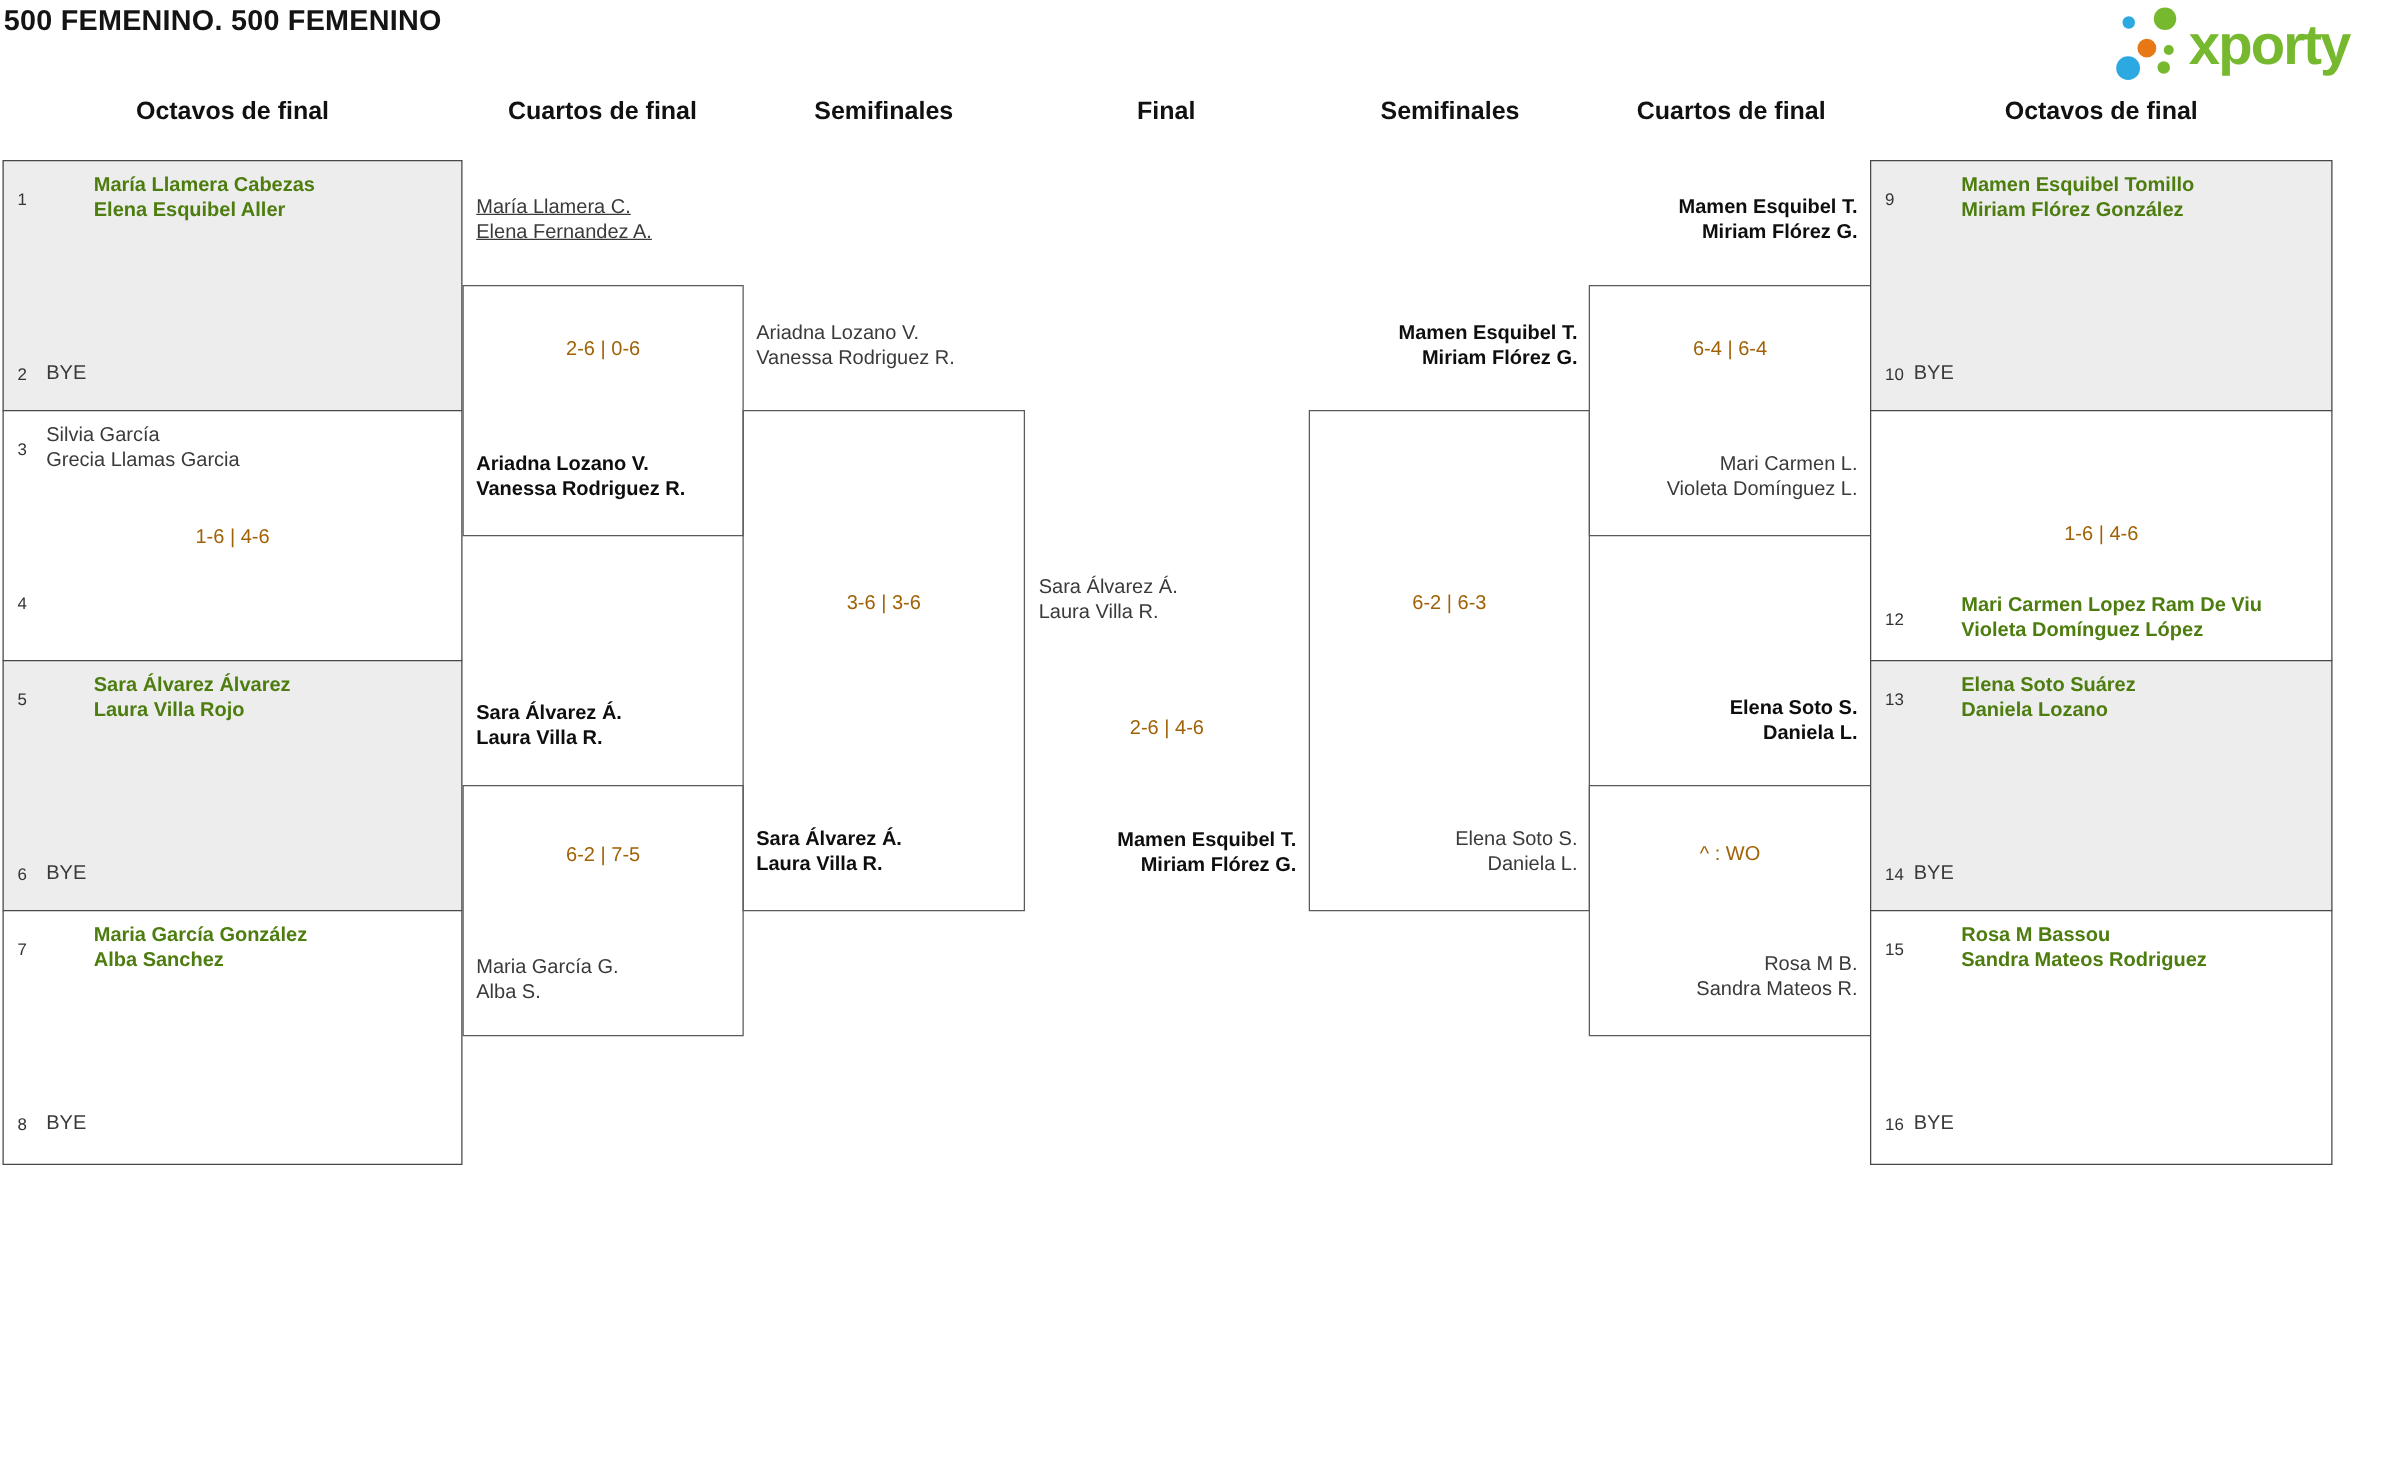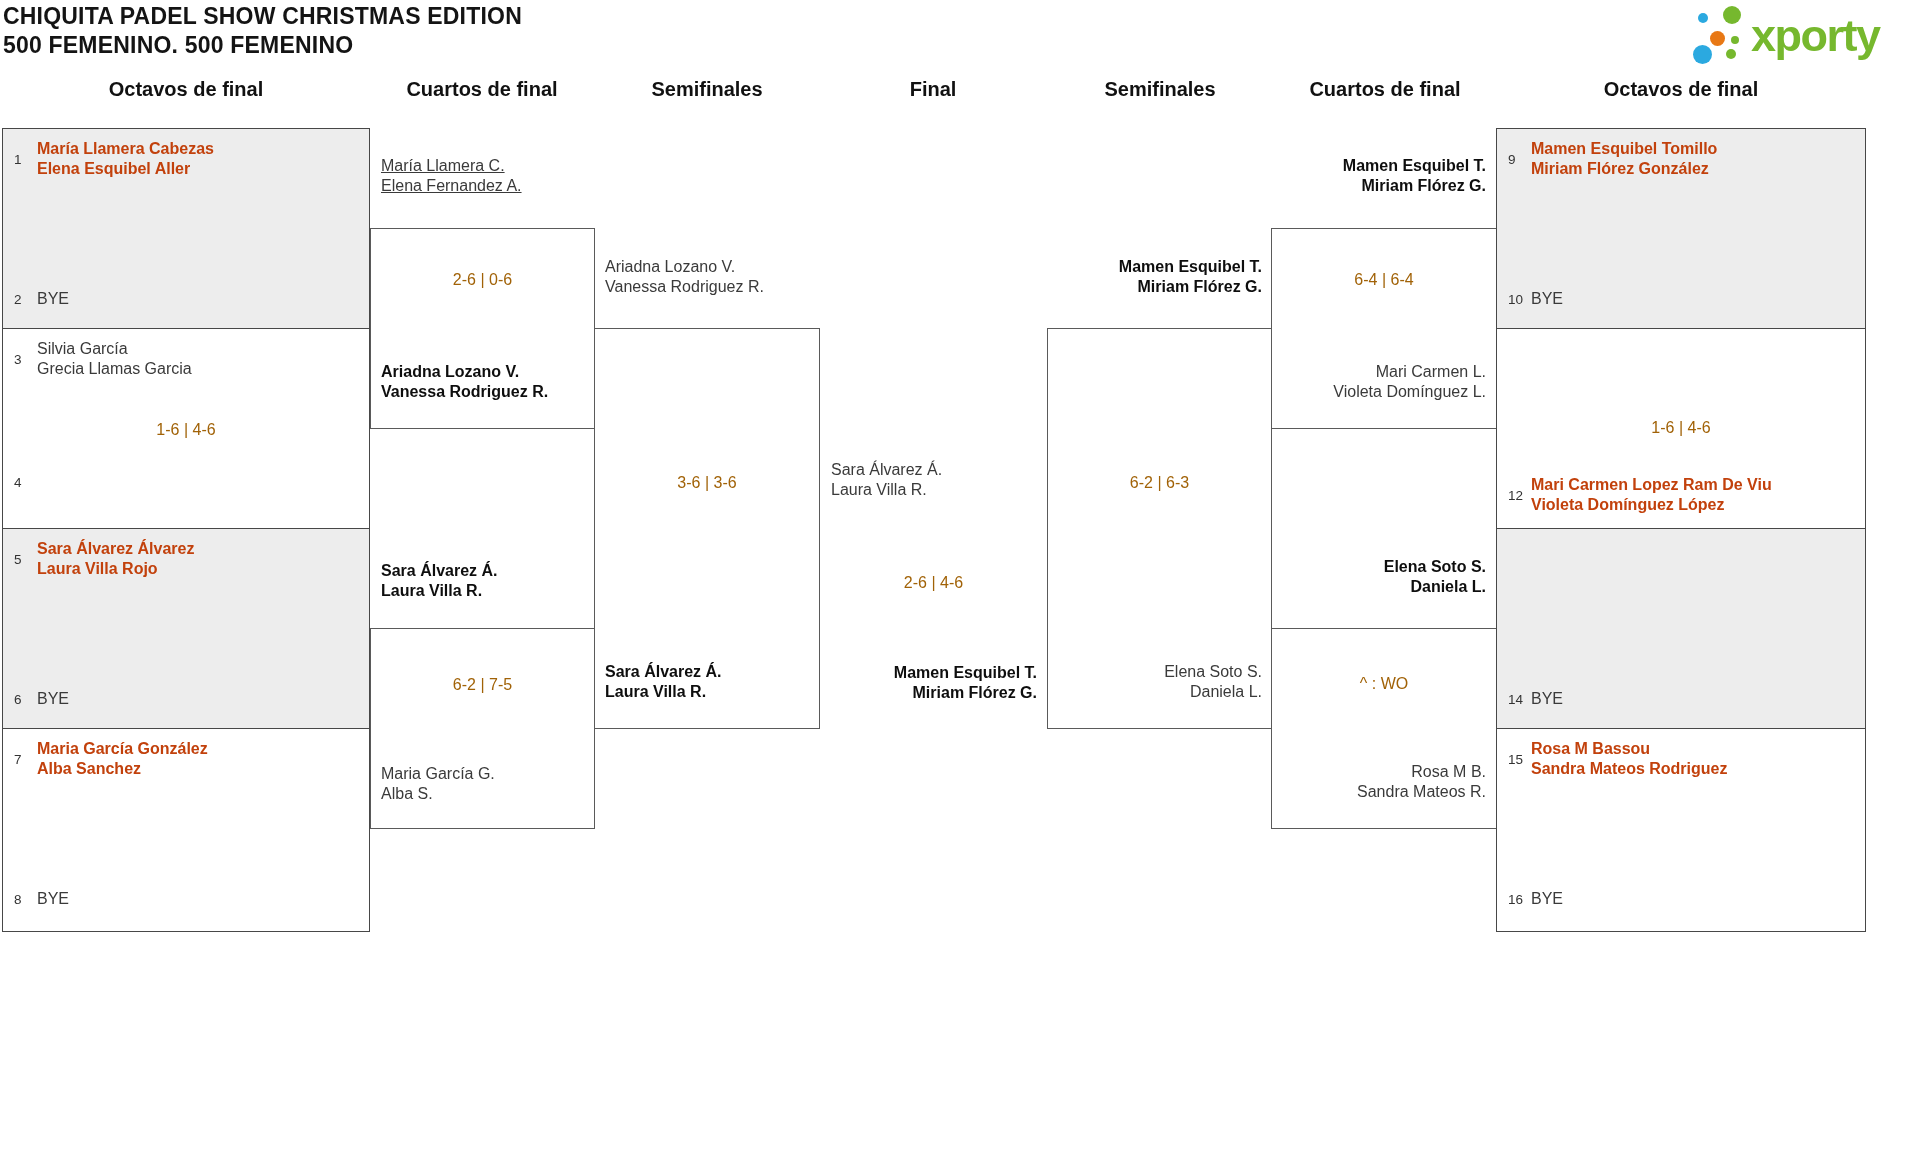--- a/index.html
+++ b/index.html
@@ -12,33 +12,32 @@
   .box{position:absolute;box-sizing:border-box;border:1px solid #474747;}
   .gray{background:#ededed;}
   .white{background:#ffffff;}
   .obox{position:absolute;box-sizing:border-box;border:1px solid #5a5a5a;background:transparent;}
   .team{position:absolute;left:7px;right:6px;display:flex;align-items:center;}
   .team.top{top:10px;}
   .team.bot2{top:146px;}
   .team.bye{top:160px;}
   .seed{flex:none;width:27px;font-size:13.5px;color:#333;padding-left:4px;box-sizing:border-box;}
   .nm{font-size:16px;line-height:20px;color:#3a3a3a;}
-  .nm.b{font-weight:700;color:#c2410c;}
+  .nm.b{font-weight:700;color:#4d7c0f;margin-left:38px;}
   .lbl{position:absolute;font-size:16px;line-height:20px;color:#3a3a3a;white-space:nowrap;}
   .lbl.b{font-weight:700;color:#0e0e0e;}
   .lbl.r{text-align:right;}
   .score{position:absolute;font-size:16px;line-height:20px;color:#a16207;text-align:center;white-space:nowrap;}
   .logo-text{position:absolute;left:1751px;top:12px;font-size:45px;font-weight:800;color:#76b82e;letter-spacing:-1.5px;line-height:48px;}
   .dot{position:absolute;border-radius:50%;}
 </style>
 </head>
 <body>
 
 <div class="title">
-  <div>CHIQUITA PADEL SHOW CHRISTMAS EDITION</div>
   <div>500 FEMENINO. 500 FEMENINO</div>
 </div>
 
 <div>
   <span class="dot" style="left:1698px;top:13px;width:10px;height:10px;background:#2ba9e0;"></span>
   <span class="dot" style="left:1723px;top:6px;width:18px;height:18px;background:#76b82e;"></span>
   <span class="dot" style="left:1710px;top:31px;width:15px;height:15px;background:#e87815;"></span>
   <span class="dot" style="left:1731px;top:36px;width:8px;height:8px;background:#76b82e;"></span>
   <span class="dot" style="left:1693px;top:45px;width:19px;height:19px;background:#2ba9e0;"></span>
   <span class="dot" style="left:1726px;top:49px;width:10px;height:10px;background:#76b82e;"></span>
@@ -204,20 +203,27 @@
     <span class="seed">12</span>
     <span class="nm b">
       <span>Mari Carmen Lopez Ram De Viu</span><br>
       <span>Violeta Domínguez López</span>
     </span>
   </div>
 </div>
 <div class="score" style="left:1496px;top:418px;width:370px;">1-6 | 4-6</div>
 
 <div class="box gray" style="left:1496px;top:528px;width:370px;height:201px;">
+  <div class="team top">
+    <span class="seed">13</span>
+    <span class="nm b">
+      <span>Elena Soto Suárez</span><br>
+      <span>Daniela Lozano</span>
+    </span>
+  </div>
   <div class="team bye">
     <span class="seed">14</span>
     <span class="nm">BYE</span>
   </div>
 </div>
 
 <div class="box white" style="left:1496px;top:728px;width:370px;height:204px;">
   <div class="team top">
     <span class="seed">15</span>
     <span class="nm b">

